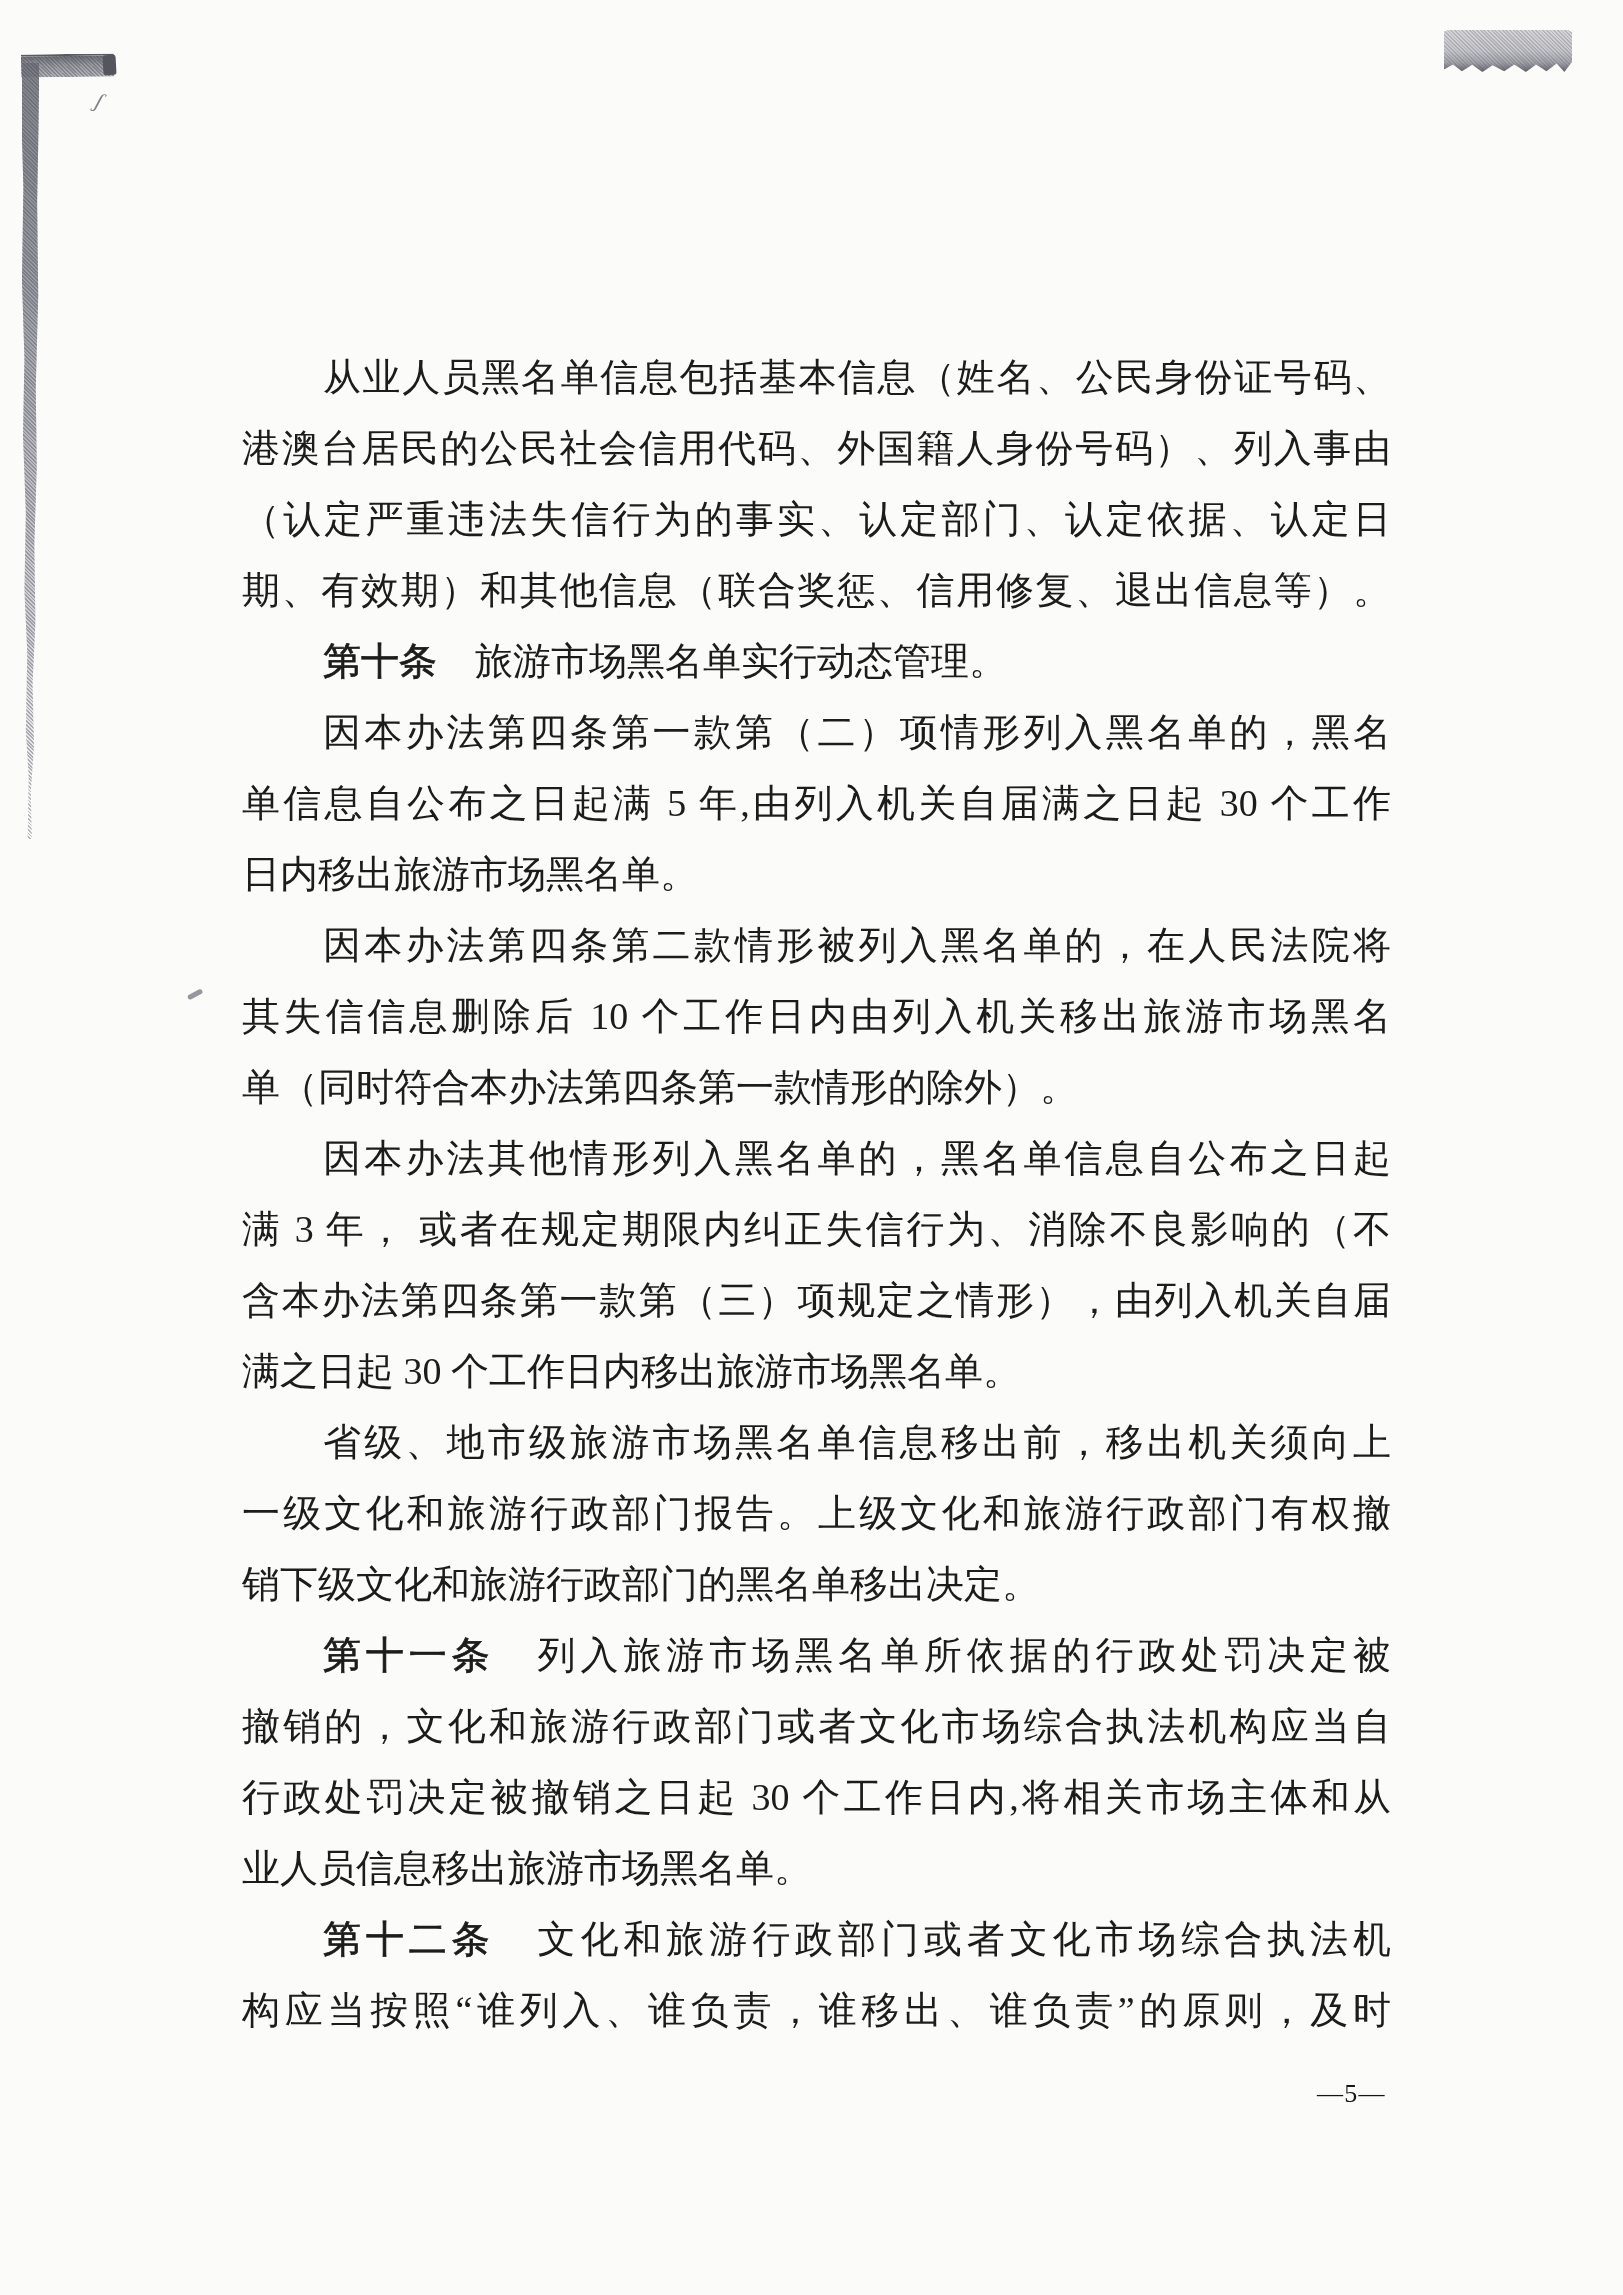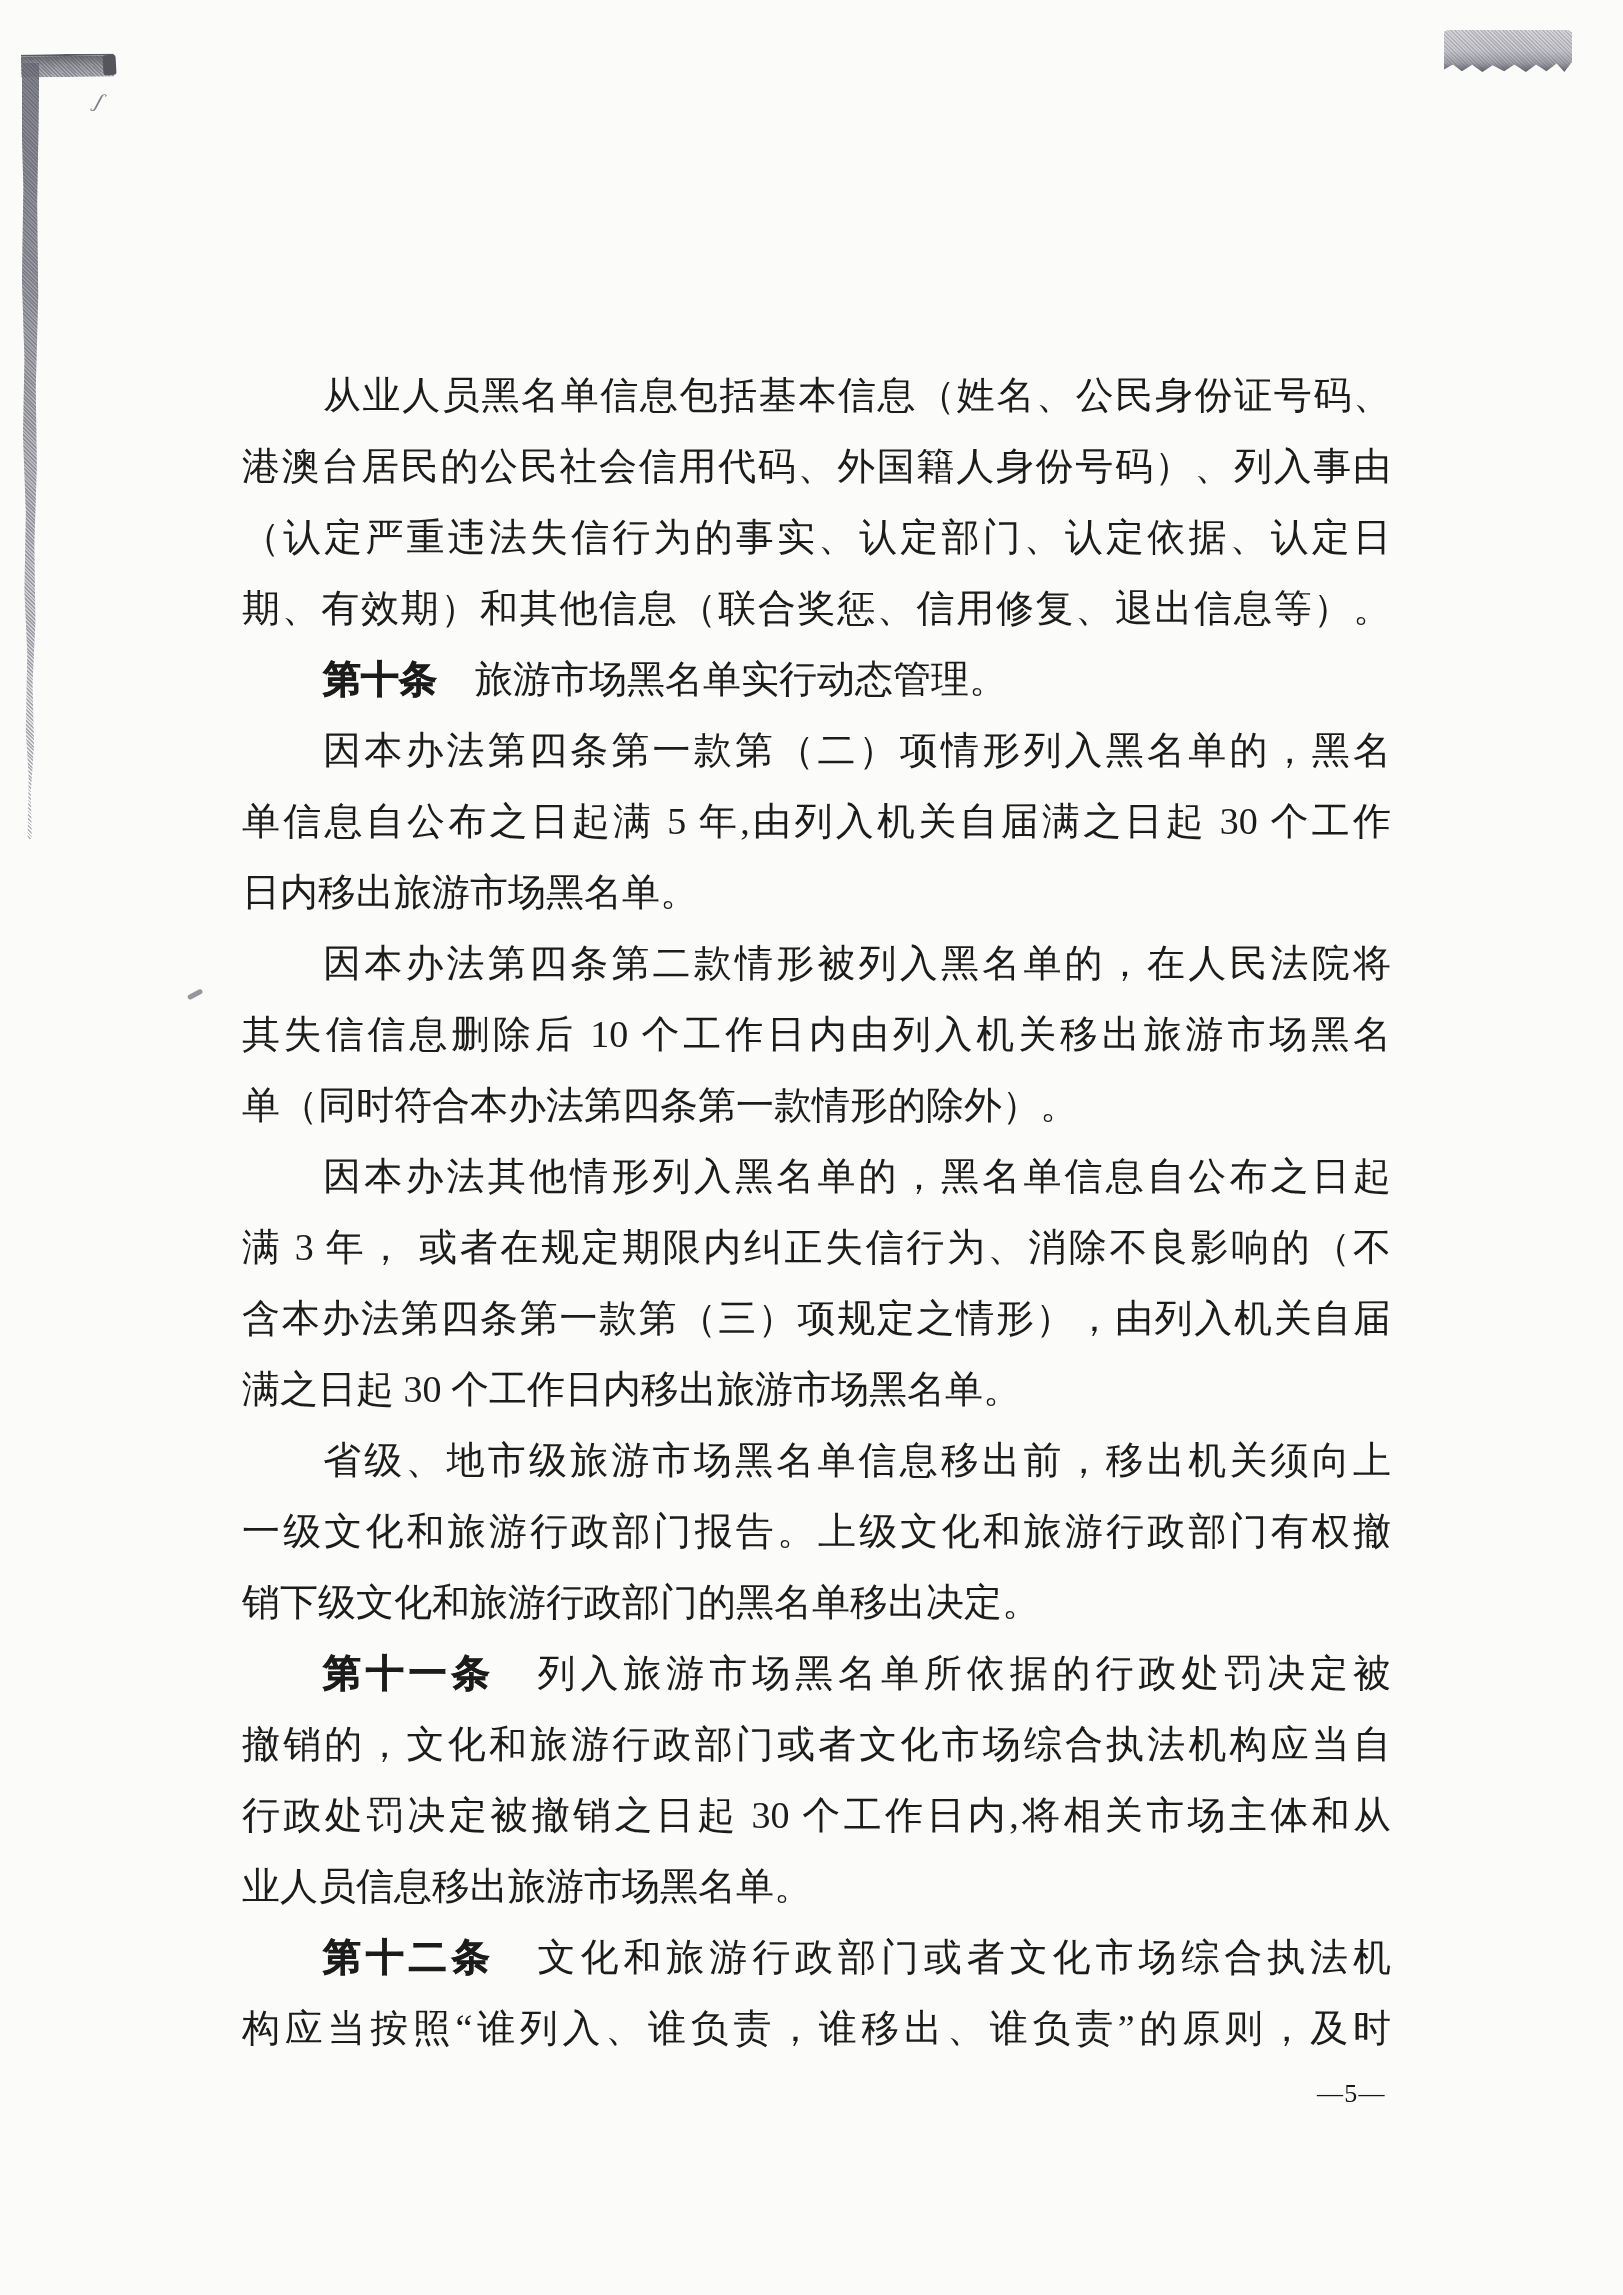--- a/index.html
+++ b/index.html
@@ -64,40 +64,40 @@
     background:
       repeating-linear-gradient(45deg, rgba(90,90,100,.25) 0 1.3px, rgba(0,0,0,0) 1.3px 2.6px),
       linear-gradient(180deg,#d6d6da 0%,#c6c6cc 50%,#a2a2aa 78%,#62626c 100%);
     clip-path:polygon(0 4%,3% 0,97% 0,100% 6%,100% 76%,94% 100%,88% 80%,80% 98%,
       72% 82%,64% 100%,55% 82%,47% 98%,38% 84%,30% 100%,22% 83%,14% 98%,7% 82%,0 94%);
   }
 
   
   .textblock{
     position:absolute;
-    left:242px;top:360px;width:1149px;
+    left:242px;top:342px;width:1149px;
     font-size:38px;
     line-height:71px;
     letter-spacing:0;
     text-align:left;
     white-space:pre-wrap;
   }
   .line{
     height:71px;
     overflow:visible;
   }
   .line.justify{
     text-align:justify;
     text-align-last:justify;
   }
   .line.indent{
     text-indent:81px;
   }
   .line .b{
-    font-weight:bold;
+    font-weight:normal;
     -webkit-text-stroke:0.7px var(--ink,#1c1c1c);
   }
 
   
   .page-number{
     position:absolute;
     left:1317px;top:2079px;
     font-size:26px;
     letter-spacing:1.3px;
     color:#161616;

